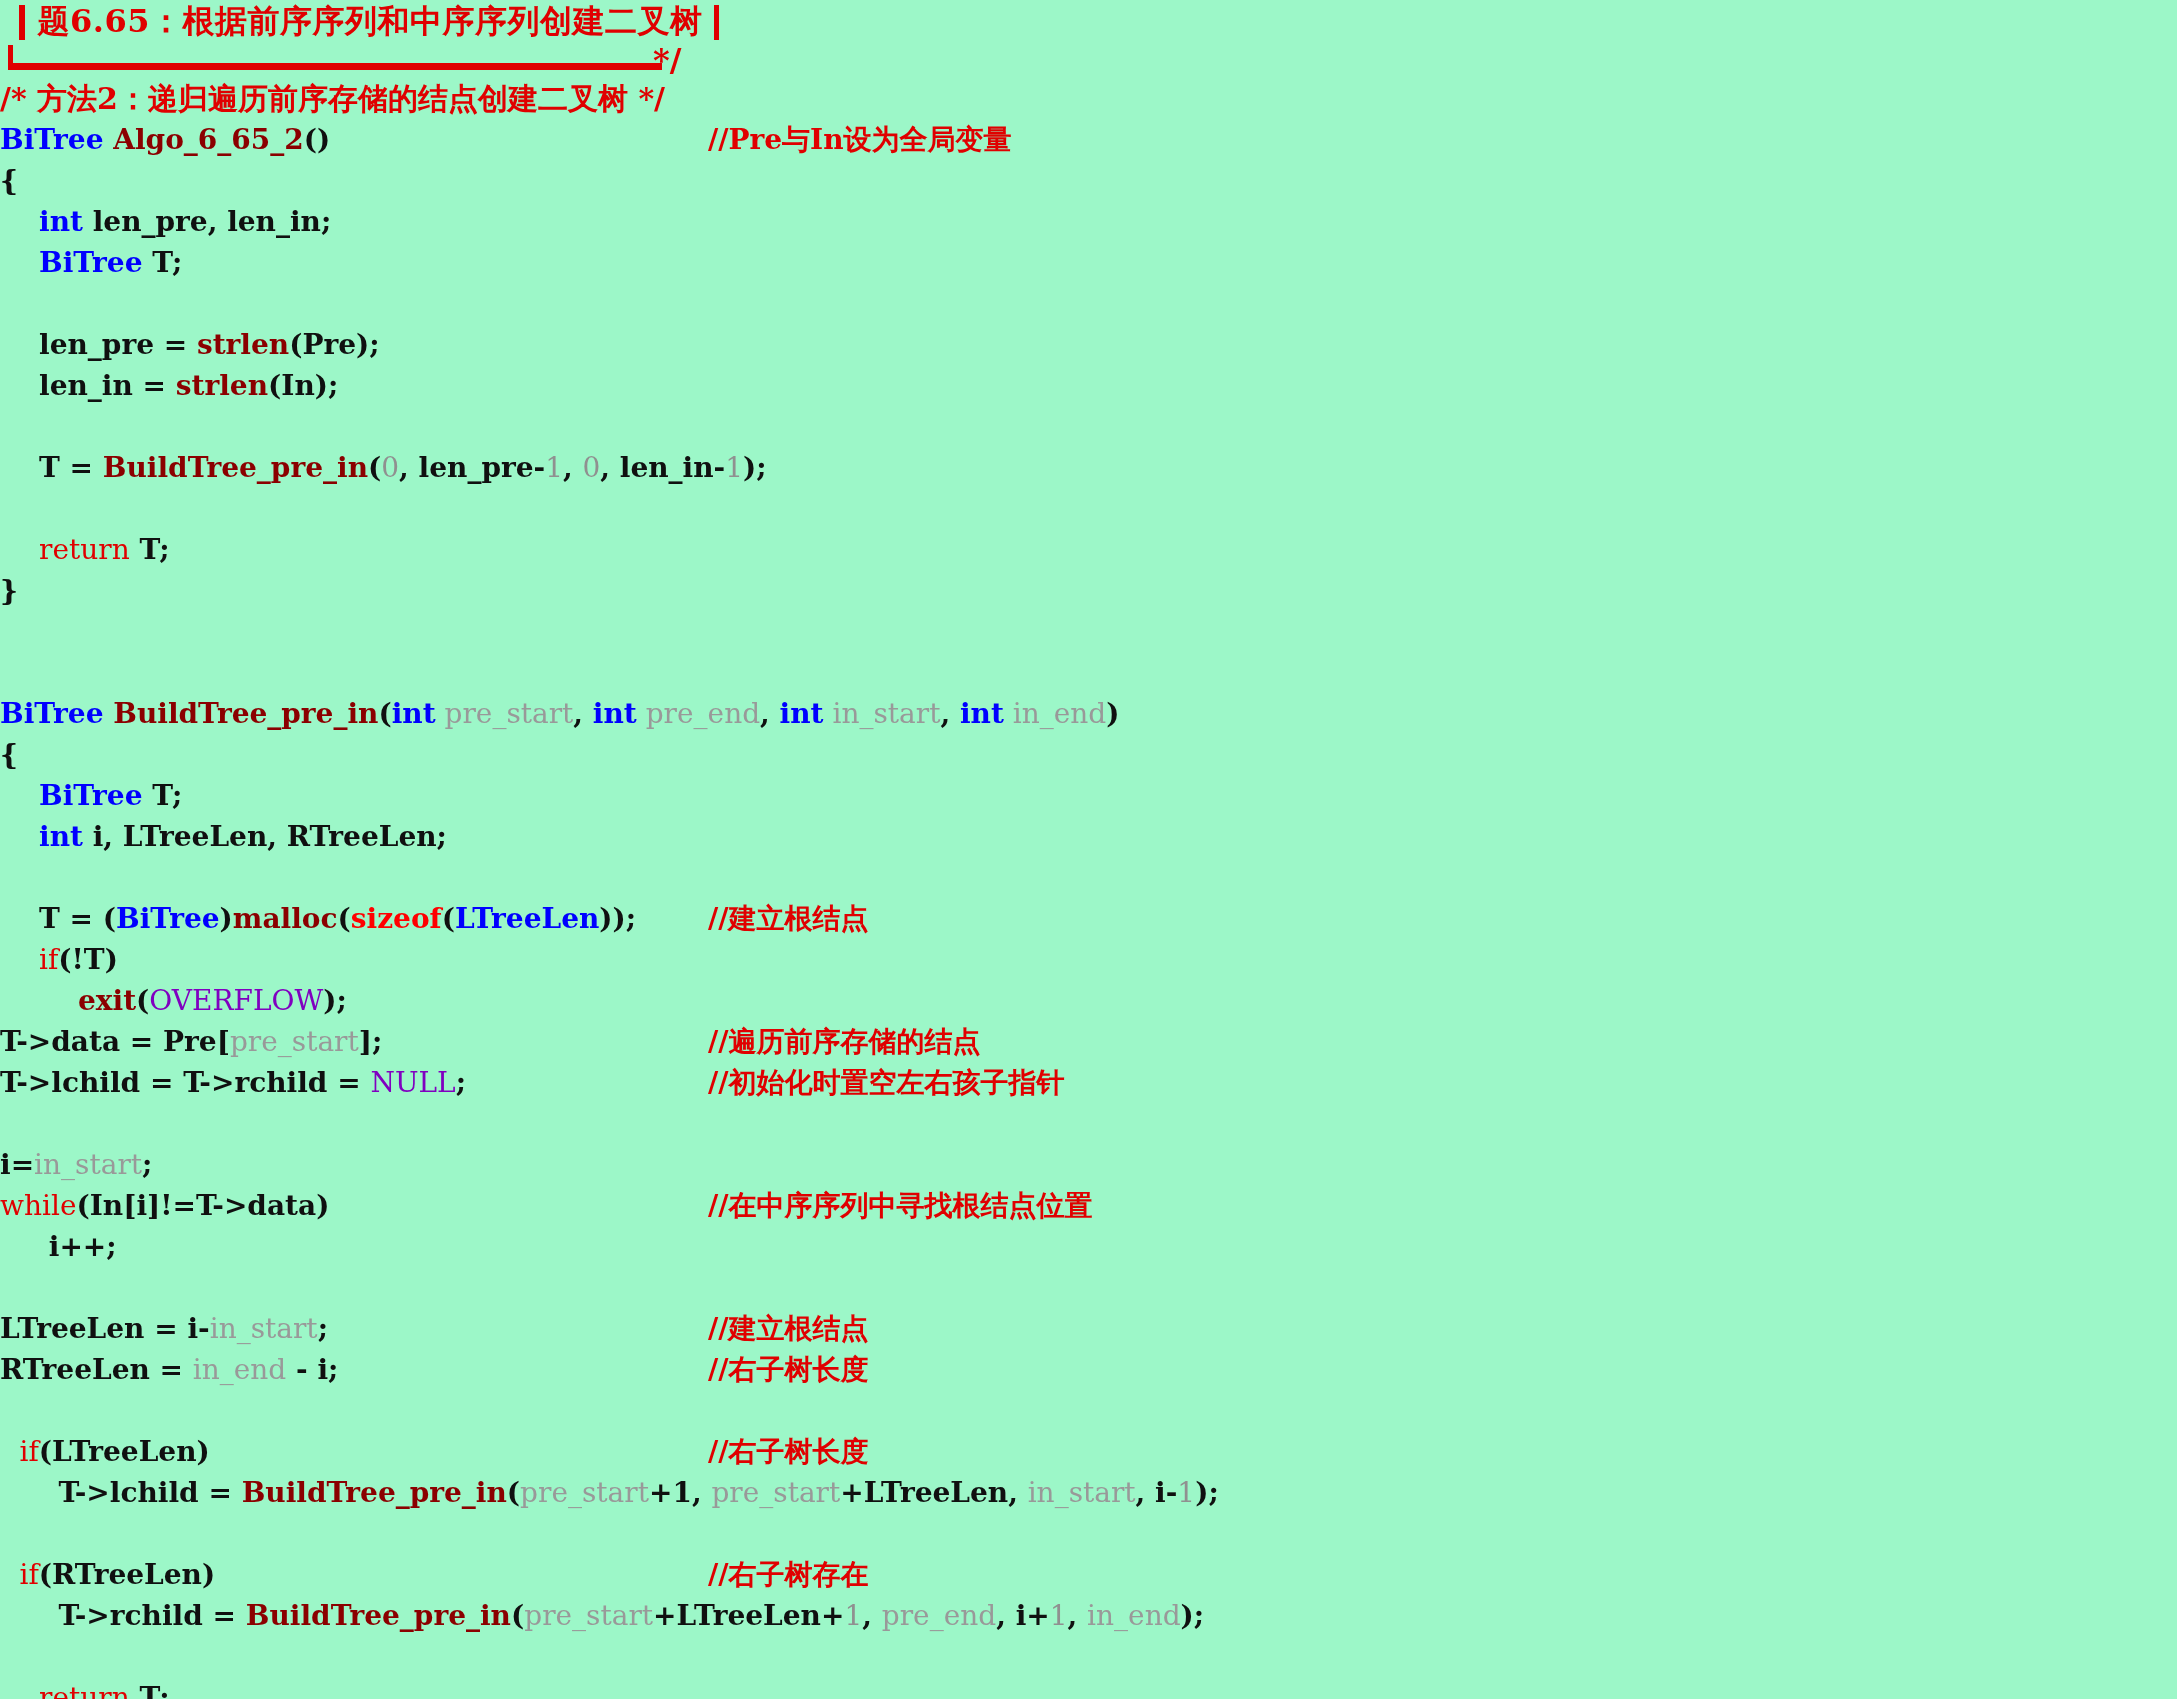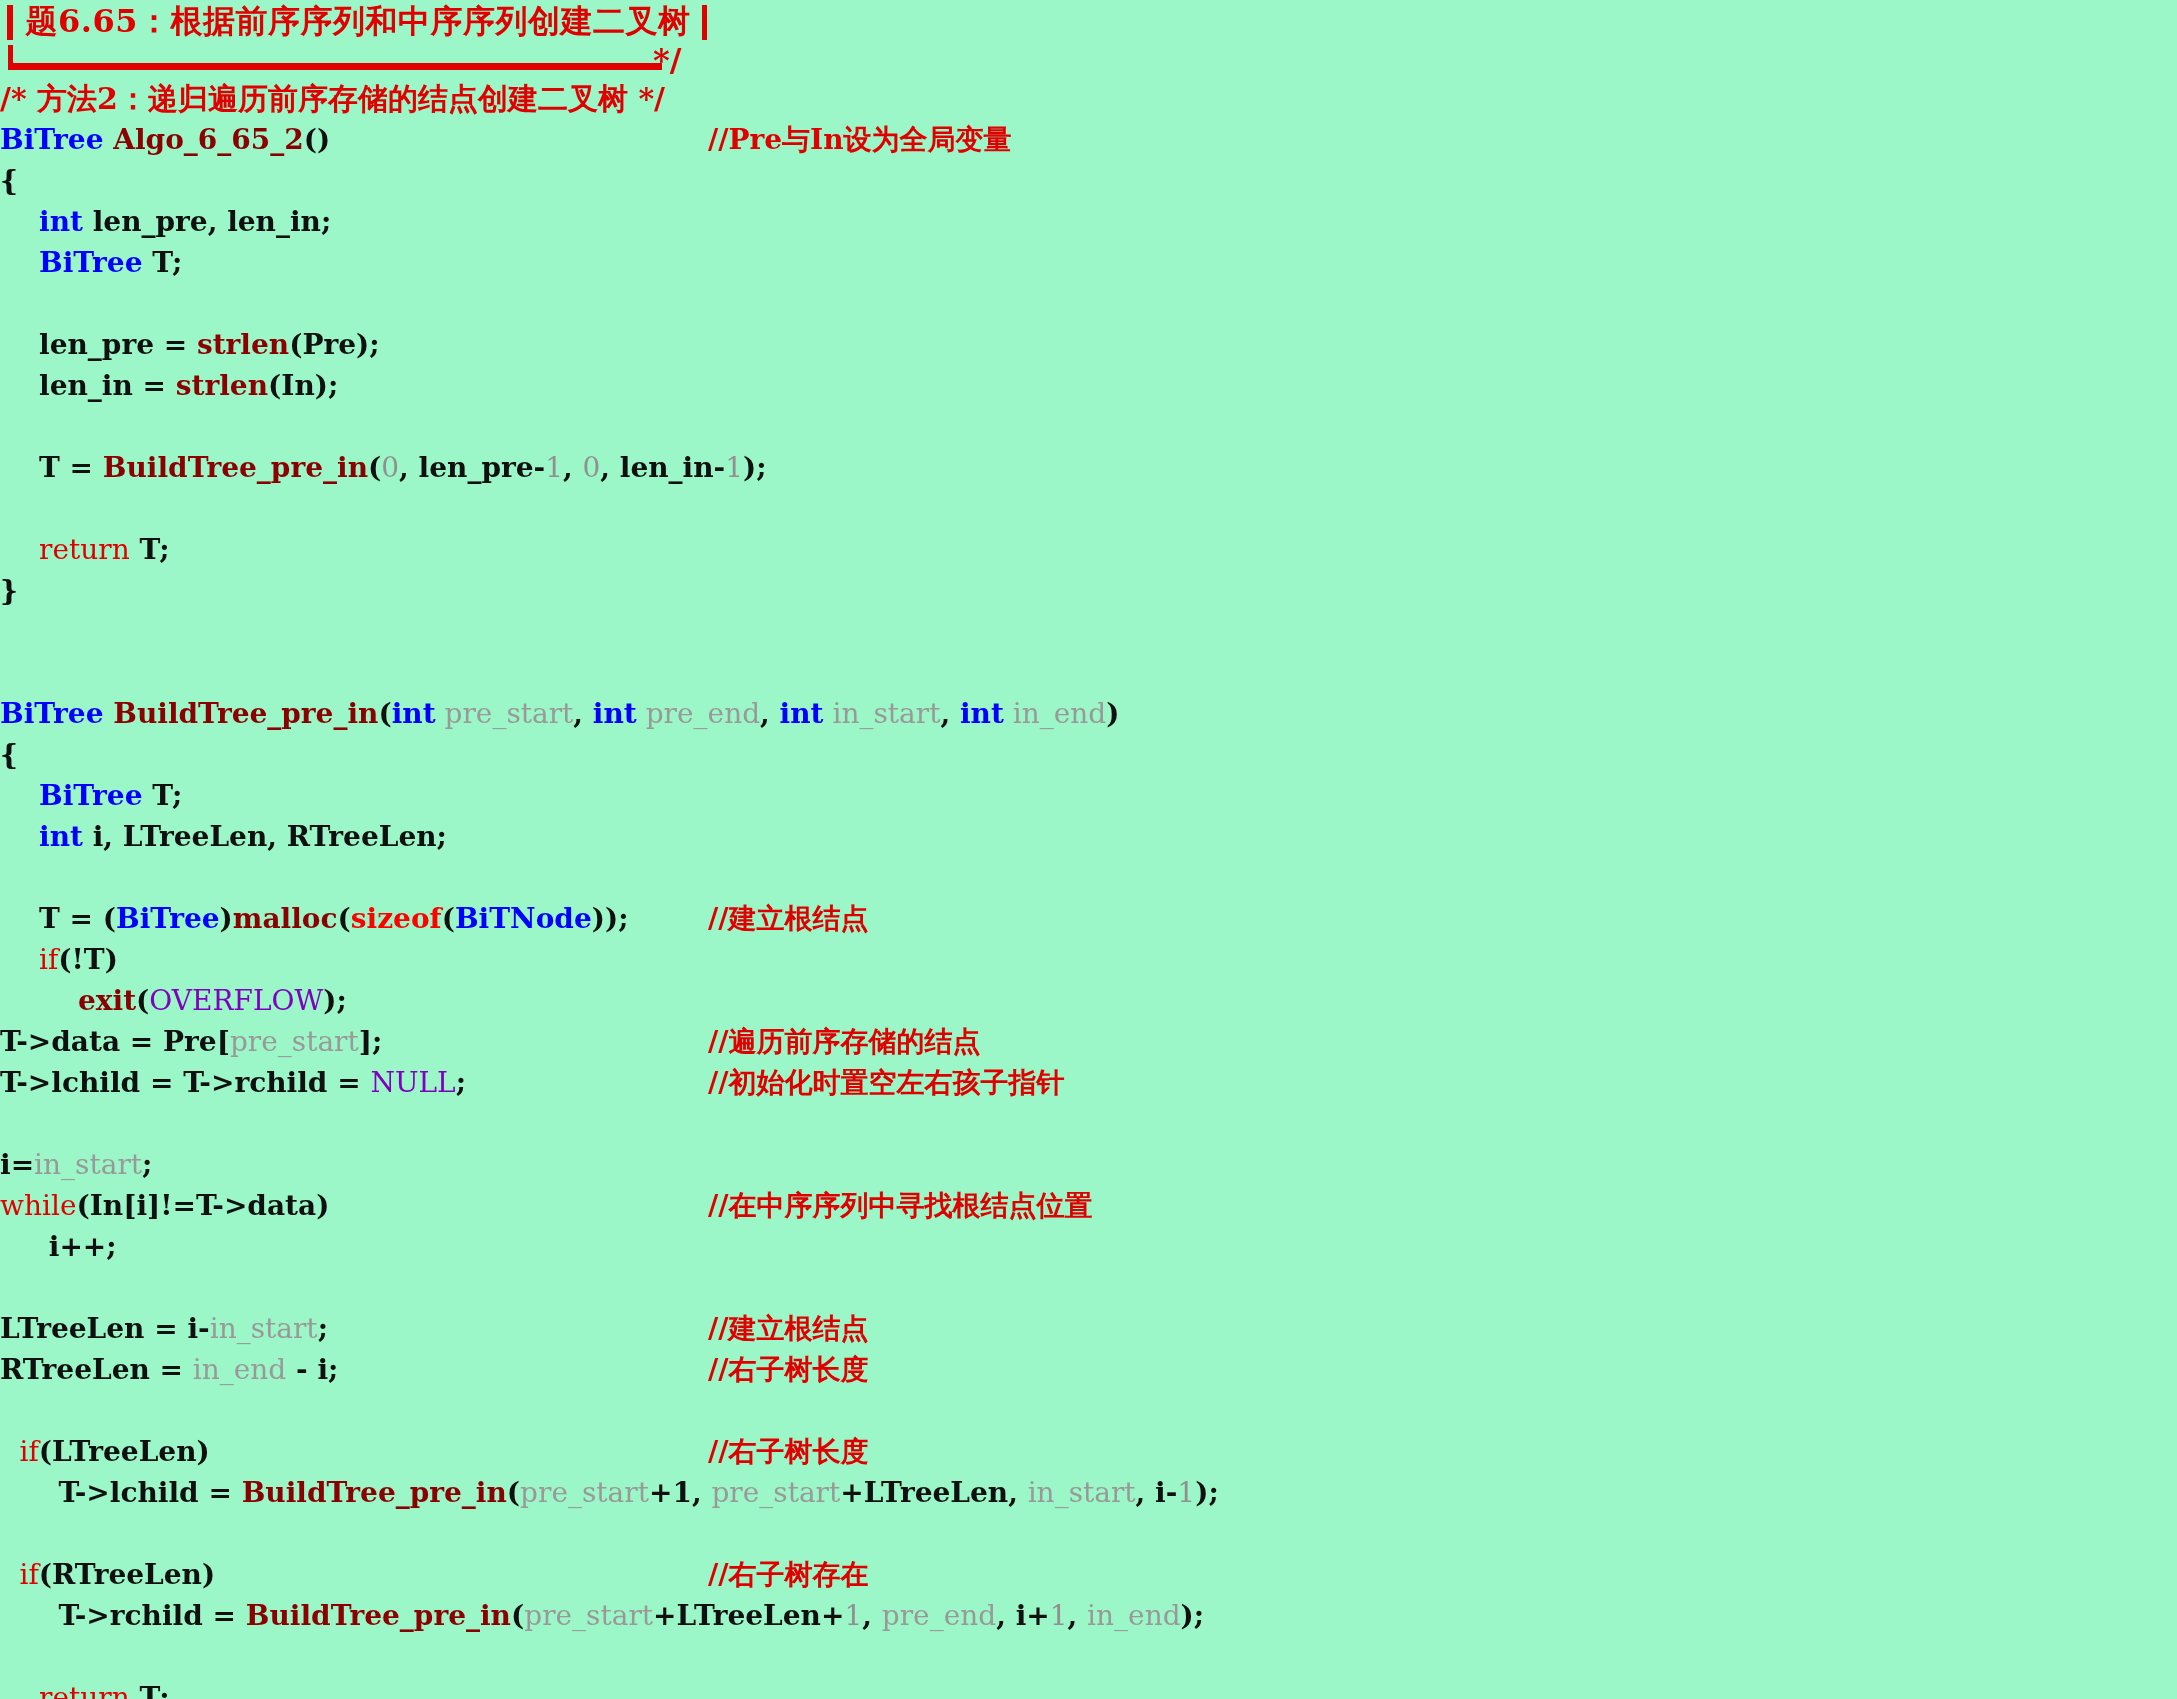--- a/index.html
+++ b/index.html
@@ -27,21 +27,21 @@
   
   .title-block {
     position: relative;
     padding: 1.9px 0 0 0;
     height: 76px;
   }
   .title-row {
     display: flex;
     align-items: center;
     height: 41px;
-    padding-left: 7px;
+    padding-left: 19px;
   }
   .vbar {
     display: inline-block;
     width: 5.6px;
     height: 35px;
     background: #e00000;
     margin-right: 13px;
     flex: 0 0 auto;
   }
   .title-text {
@@ -179,21 +179,21 @@
     <div class="ln"><span class="kw">BiTree</span><span class="fn"> BuildTree_pre_in</span><span class="plain">(</span><span class="kw">int</span><span class="param"> pre_start</span><span class="plain">, </span><span class="kw">int</span><span class="param"> pre_end</span><span class="plain">, </span><span class="kw">int</span><span class="param"> in_start</span><span class="plain">, </span><span class="kw">int</span><span class="param"> in_end</span><span class="plain">)</span></div>
 
     <div class="ln"><span class="plain">{</span></div>
 
     <div class="ln"><span class="plain">    </span><span class="kw">BiTree</span><span class="plain"> T;</span></div>
 
     <div class="ln"><span class="plain">    </span><span class="kw">int</span><span class="plain"> i, LTreeLen, RTreeLen;</span></div>
 
     <div class="ln blank"></div>
 
-    <div class="ln"><span class="plain">    </span><span class="plain">T = (</span><span class="kw">BiTree</span><span class="plain">)</span><span class="fn">malloc</span><span class="plain">(</span><span class="so">sizeof</span><span class="plain">(</span><span class="kw">BiTNode</span><span class="plain">));</span><span class="cmt-col cmt">//建立根结点</span></div>
+    <div class="ln"><span class="plain">    </span><span class="plain">T = (</span><span class="kw">BiTree</span><span class="plain">)</span><span class="fn">malloc</span><span class="plain">(</span><span class="so">sizeof</span><span class="plain">(</span><span class="kw">LTreeLen</span><span class="plain">));</span><span class="cmt-col cmt">//建立根结点</span></div>
 
     <div class="ln"><span class="plain">    </span><span class="kw2">if</span><span class="plain">(!T)</span></div>
 
     <div class="ln"><span class="plain">        </span><span class="fn">exit</span><span class="plain">(</span><span class="macro">OVERFLOW</span><span class="plain">);</span></div>
 
     <div class="ln"><span class="plain">T-&gt;data = Pre[</span><span class="param">pre_start</span><span class="plain">];</span><span class="cmt-col cmt">//遍历前序存储的结点</span></div>
 
     <div class="ln"><span class="plain">T-&gt;lchild = T-&gt;rchild = </span><span class="macro">NULL</span><span class="plain">;</span><span class="cmt-col cmt">//初始化时置空左右孩子指针</span></div>
 
     <div class="ln blank"></div>

